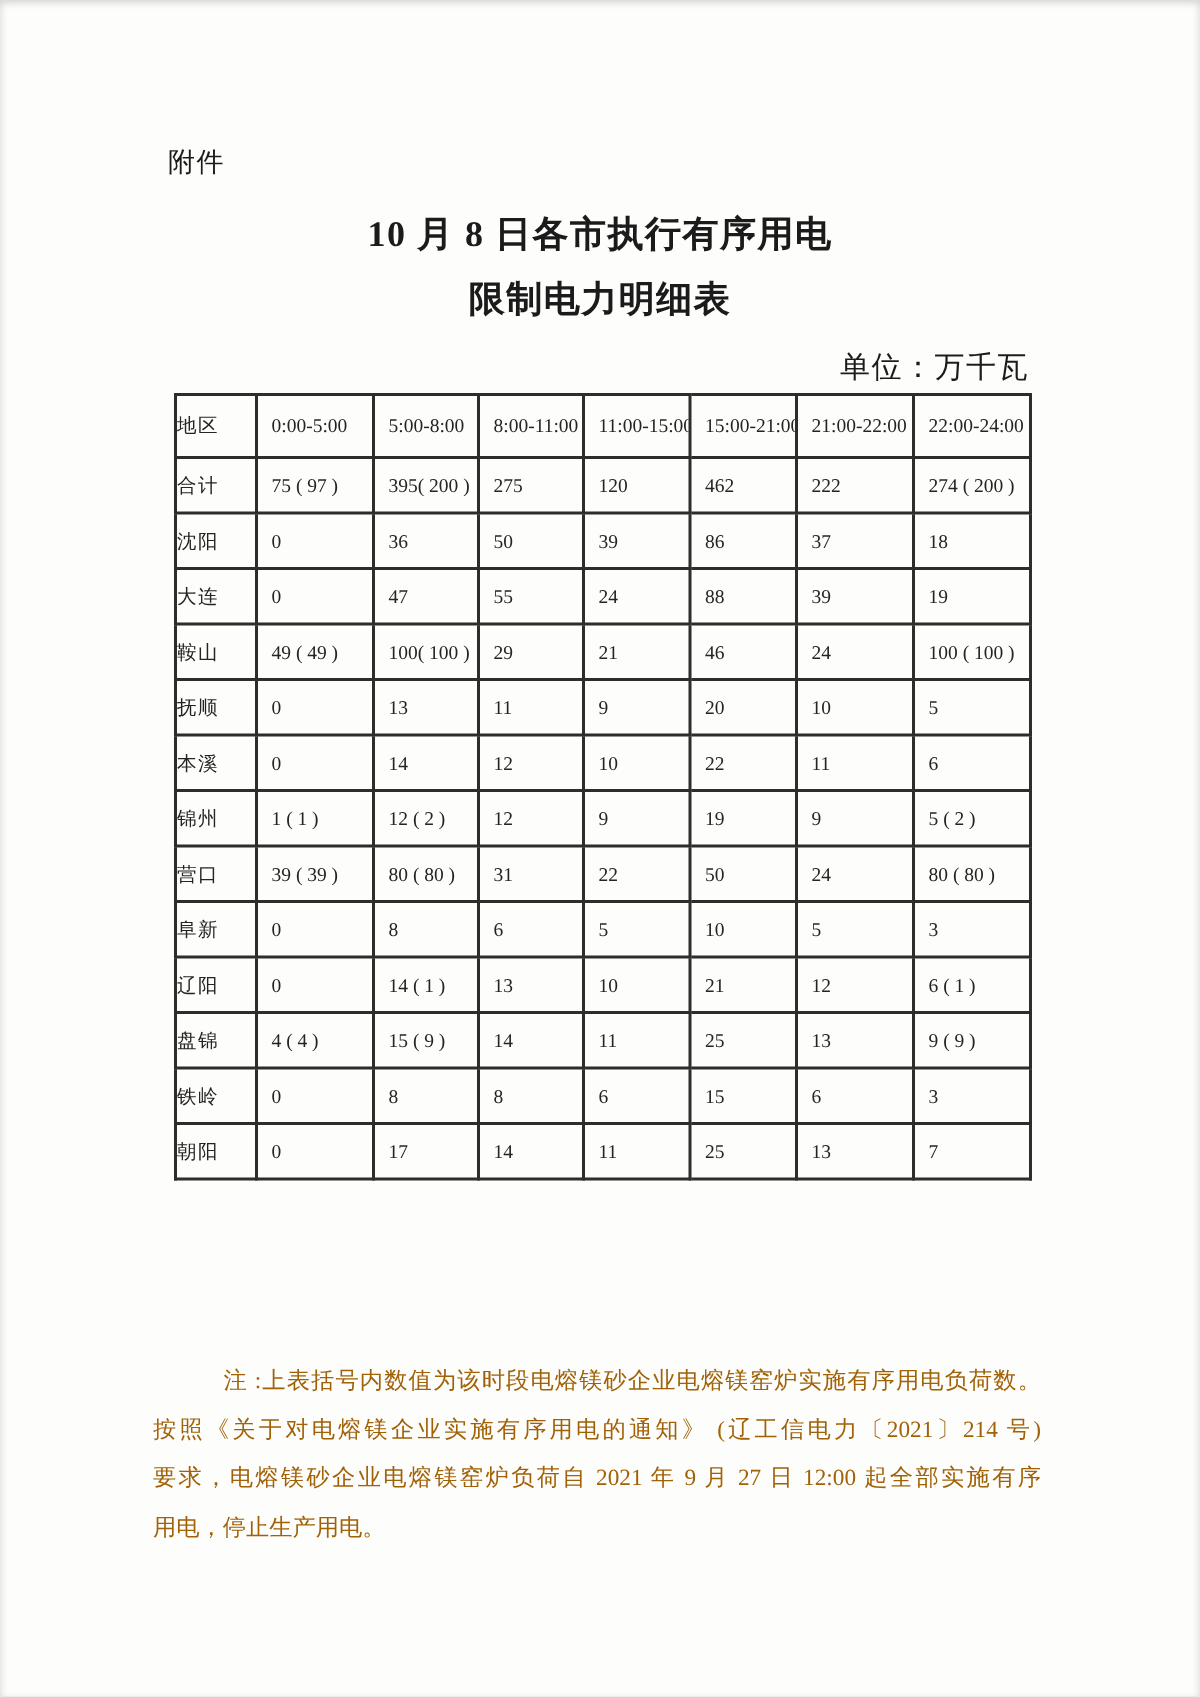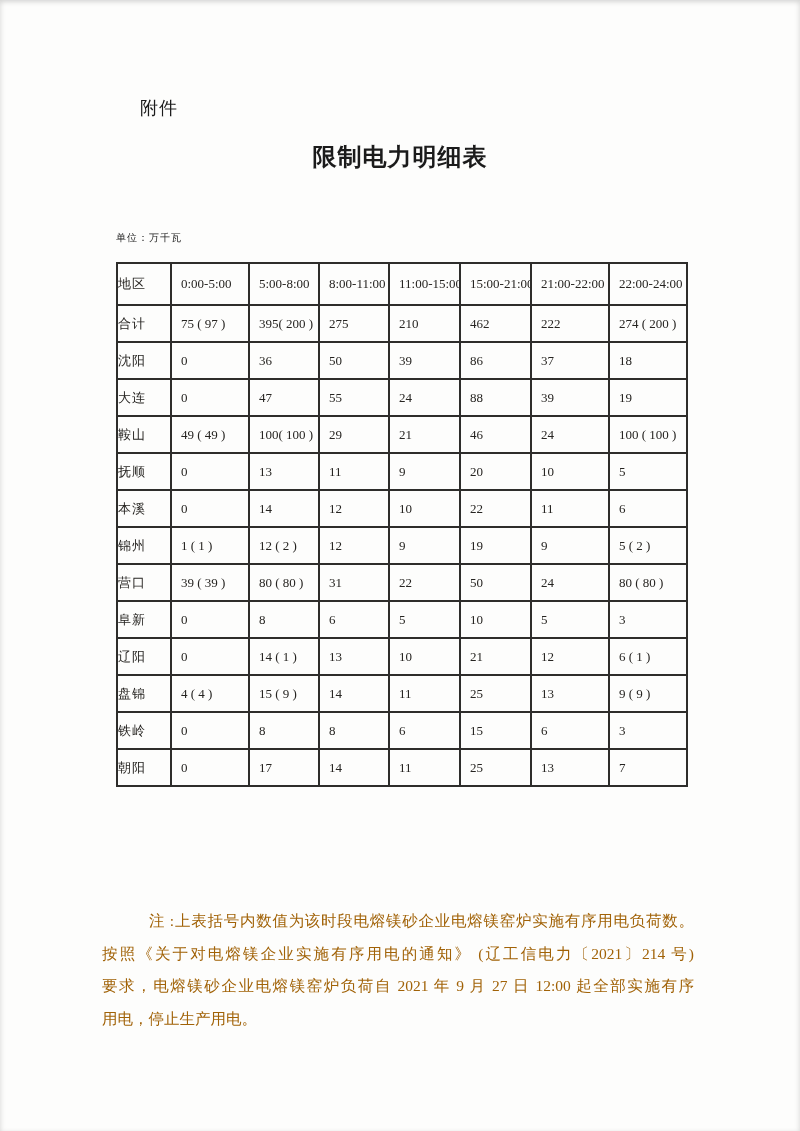--- a/index.html
+++ b/index.html
@@ -17,40 +17,39 @@
     font-family: "Liberation Serif", "DejaVu Serif", serif;
     color: #1b1b1b;
     box-shadow: inset 0 3px 4px rgba(0,0,0,0.10), inset 3px 0 4px rgba(0,0,0,0.04), inset -3px 0 4px rgba(0,0,0,0.04);
   }
   .attachment-label {
     position: absolute;
     left: 112px;
     top: 96px;
     font-size: 18px;
     letter-spacing: 1px;
-    margin-left: 28px;
   }
   .doc-title {
     position: absolute;
     left: 0;
     top: 136px;
     width: 100%;
     text-align: center;
     font-size: 24px;
     font-weight: bold;
     line-height: 43px;
     letter-spacing: 1px;
   }
   .unit-label {
     position: absolute;
     top: 231px;
     left: 116px;
     width: 570px;
-    text-align: left;
-    font-size: 10px;
+    text-align: right;
+    font-size: 20px;
     letter-spacing: 1px;
   }
   table.power-table {
     position: absolute;
     left: 116px;
     top: 262px;
     width: 570px;
     border-collapse: collapse;
     table-layout: fixed;
   }
@@ -85,20 +84,21 @@
   .note-line.first { text-indent: 47px; }
 </style>
 </head>
 <body>
 
 <div class="page">
 
   <div class="attachment-label">附件</div>
 
   <div class="doc-title">
+    <div>10 月 8 日各市执行有序用电</div>
     <div>限制电力明细表</div>
   </div>
 
   <div class="unit-label">单位：万千瓦</div>
 
   <table class="power-table">
     <colgroup>
         <col style="width: 54px;">
         <col style="width: 78px;">
         <col style="width: 70px;">
@@ -117,21 +117,21 @@
           <td>11:00-15:00</td>
           <td>15:00-21:00</td>
           <td>21:00-22:00</td>
           <td>22:00-24:00</td>
         </tr>
         <tr class="data-row">
           <td class="region-cell">合计</td>
           <td>75 ( 97 )</td>
           <td>395( 200 )</td>
           <td>275</td>
-          <td>210</td>
+          <td>120</td>
           <td>462</td>
           <td>222</td>
           <td>274 ( 200 )</td>
         </tr>
         <tr class="data-row">
           <td class="region-cell">沈阳</td>
           <td>0</td>
           <td>36</td>
           <td>50</td>
           <td>39</td>

